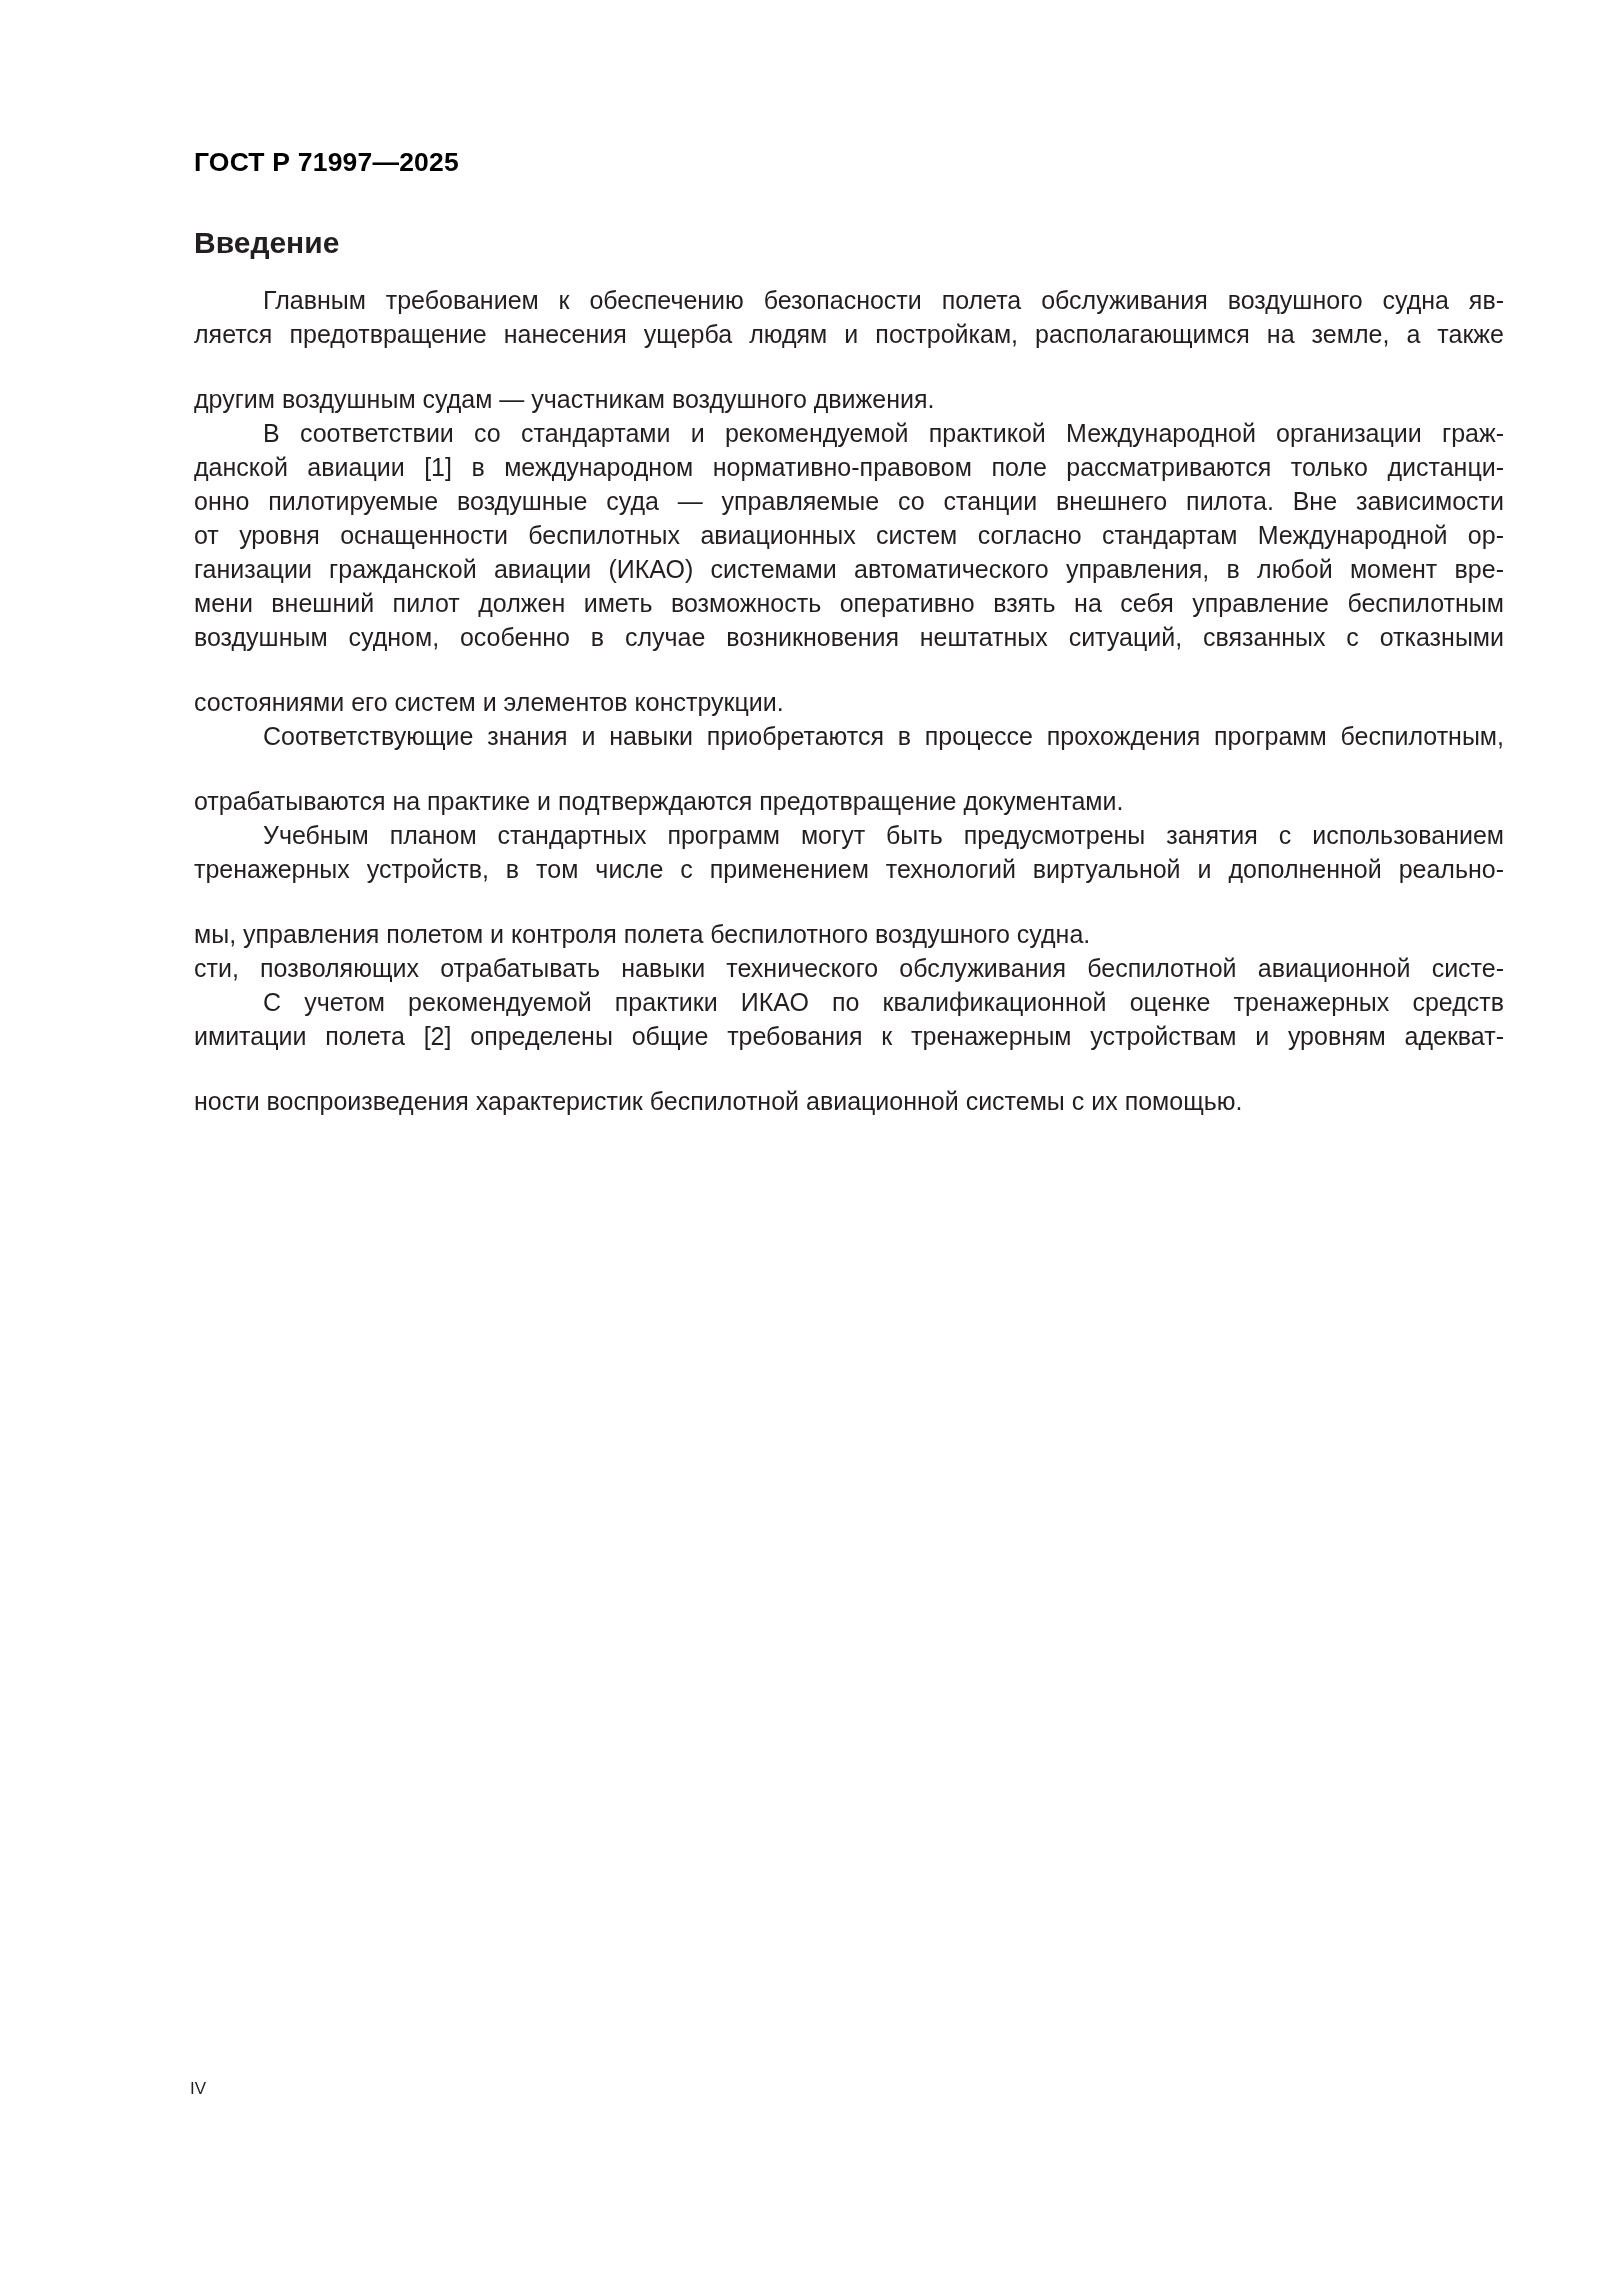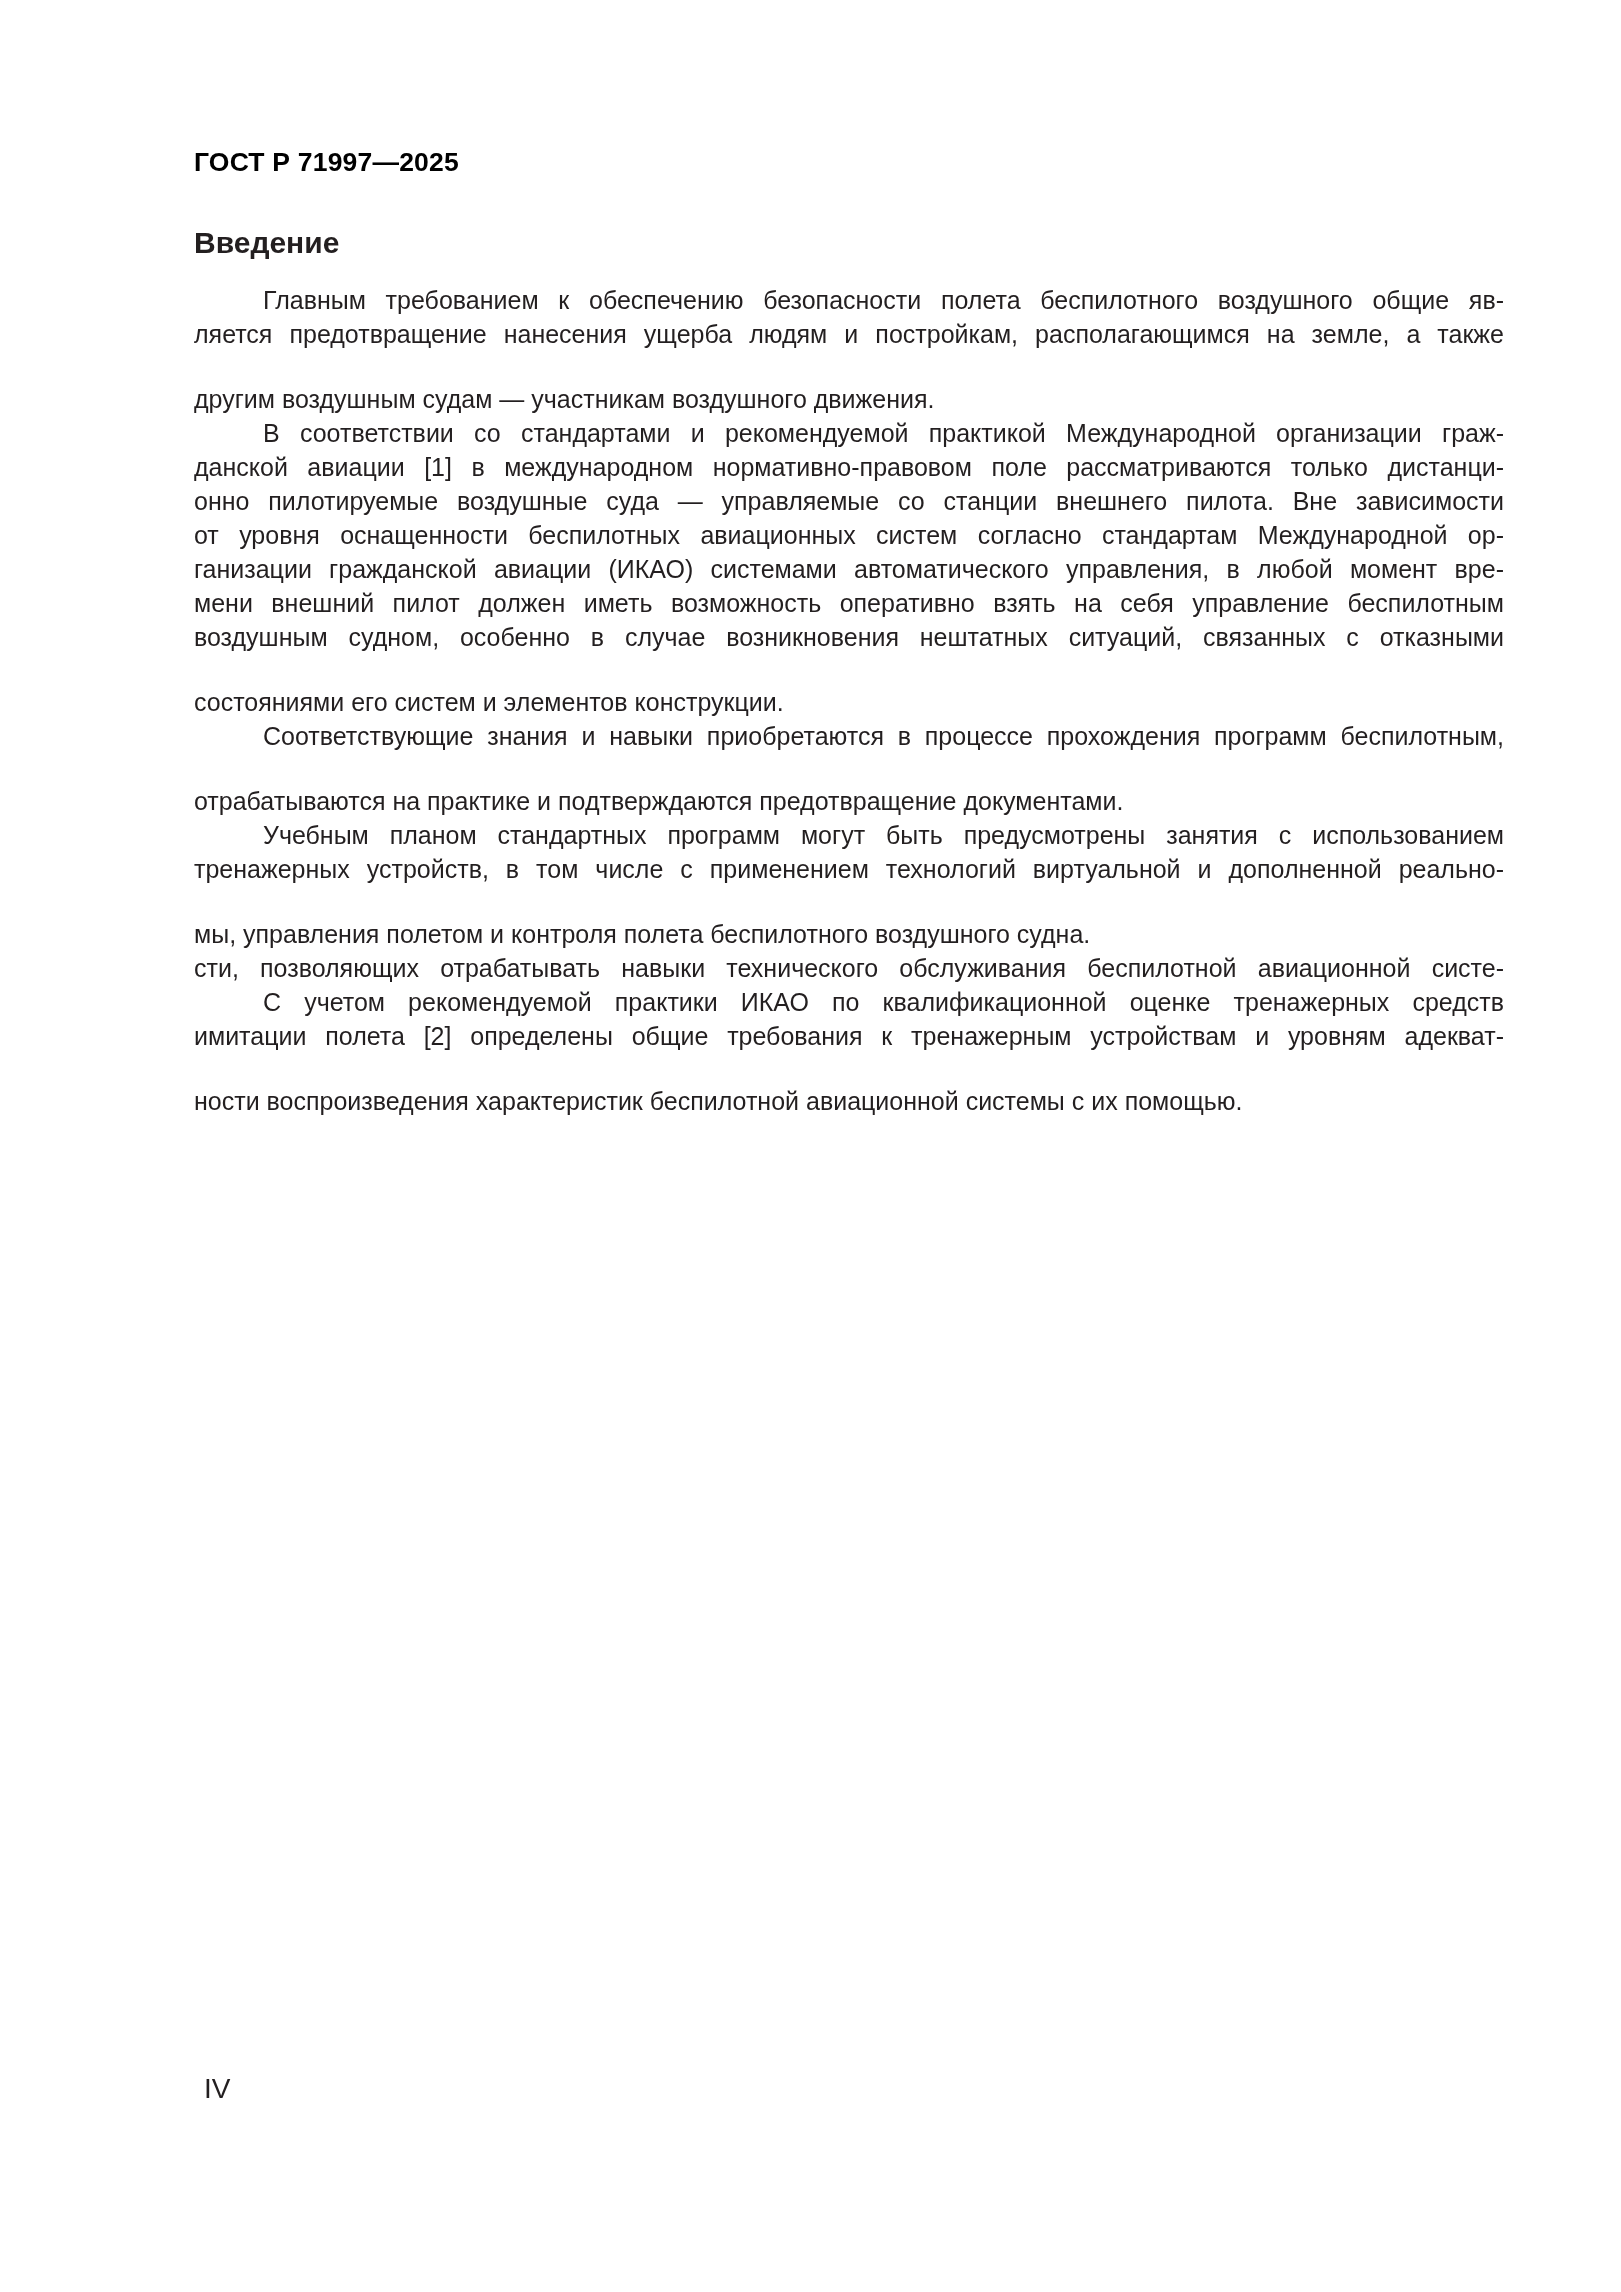--- a/index.html
+++ b/index.html
@@ -57,40 +57,40 @@
       display: block;
       text-align: justify;
       text-align-last: justify;
       white-space: nowrap;
       height: 34px;
     }
     .line.first { padding-left: 69px; }
     .line.last { text-align-last: left; margin-top: 31px; }
     .page-number {
       position: absolute;
-      left: 204px;
+      left: 190px;
       top: 2074px;
-      font-size: 28px;
+      font-size: 17px;
       line-height: 29px;
       color: #231f20;
     }
   </style>
 </head>
 <body>
 
 <div class="page">
 
   <div class="doc-code">ГОСТ Р 71997—2025</div>
 
   <div class="section-title">Введение</div>
 
   <div class="body-text">
 
     <p class="para">
-      <span class="line first">Главным требованием к обеспечению безопасности полета беспилотного воздушного общие яв-</span>
+      <span class="line first">Главным требованием к обеспечению безопасности полета обслуживания воздушного судна яв-</span>
       <span class="line">ляется предотвращение нанесения ущерба людям и постройкам, располагающимся на земле, а также</span>
       <span class="line last">другим воздушным судам — участникам воздушного движения.</span>
     </p>
 
     <p class="para">
       <span class="line first">В соответствии со стандартами и рекомендуемой практикой Международной организации граж-</span>
       <span class="line">данской авиации [1] в международном нормативно-правовом поле рассматриваются только дистанци-</span>
       <span class="line">онно пилотируемые воздушные суда — управляемые со станции внешнего пилота. Вне зависимости</span>
       <span class="line">от уровня оснащенности беспилотных авиационных систем согласно стандартам Международной ор-</span>
       <span class="line">ганизации гражданской авиации (ИКАО) системами автоматического управления, в любой момент вре-</span>

